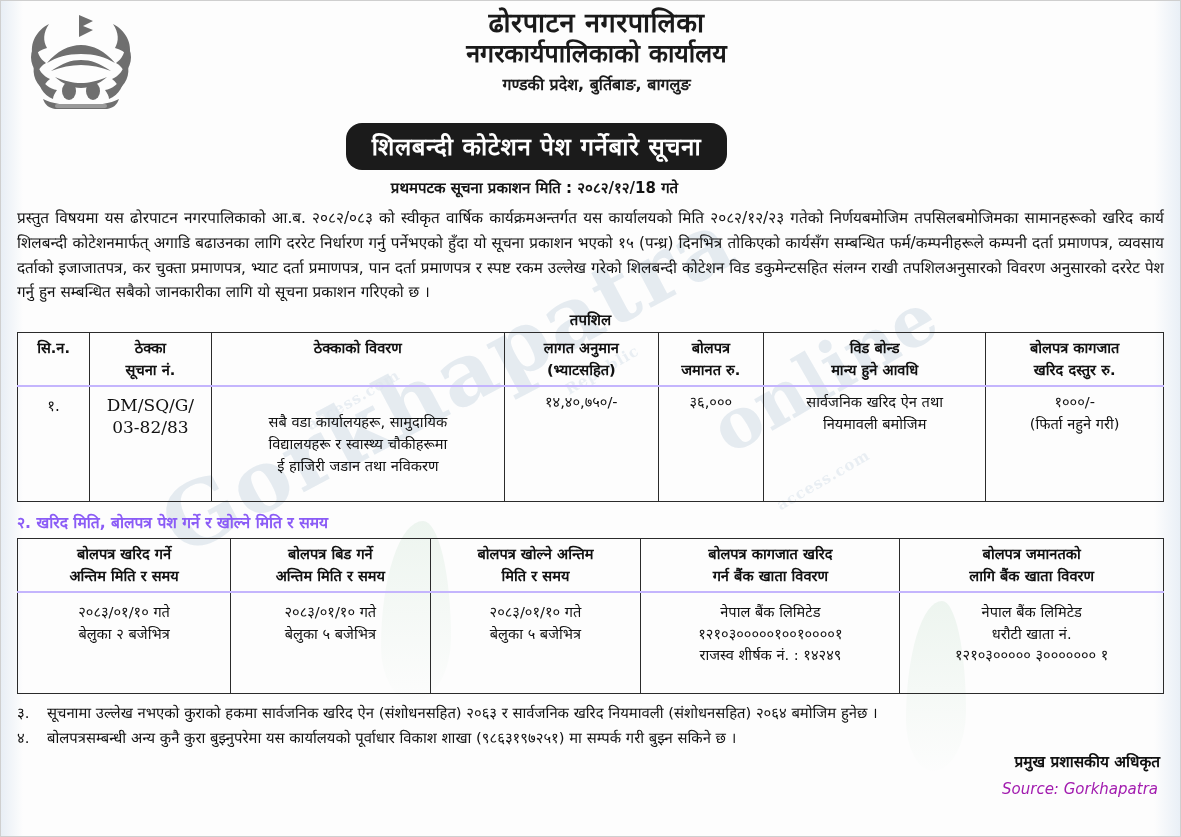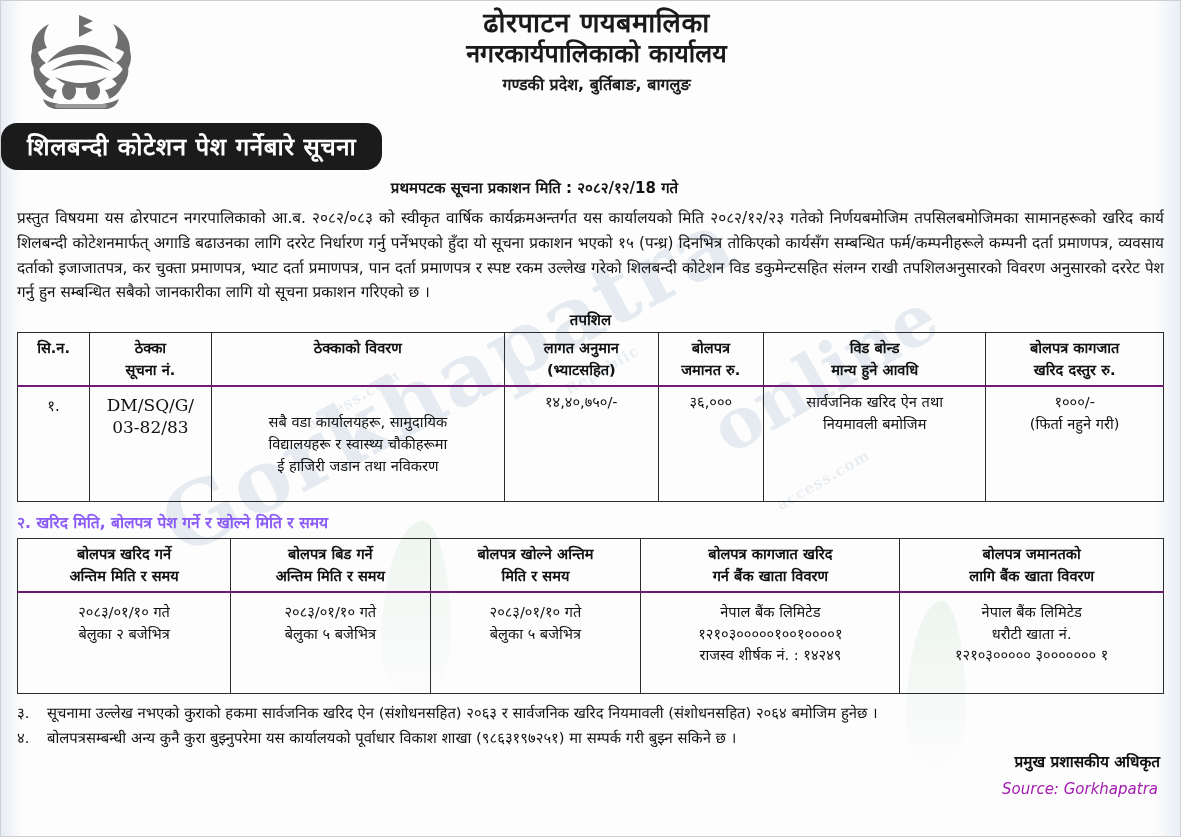--- a/index.html
+++ b/index.html
@@ -113,20 +113,21 @@
     line-height: 1.2;
     color: #1a1a1a;
   }
   .org-3 {
     font-size: 16px;
     font-weight: bold;
     margin-top: 4px;
     color: #1a1a1a;
   }
   .banner-wrap {
+    text-align: center;
     padding-right: 108px;
     margin-top: 8px;
   }
   .banner {
     display: inline-block;
     background: #1b1b1b;
     color: #ffffff;
     font-size: 24px;
     font-weight: bold;
     padding: 6px 26px 8px 26px;
@@ -169,21 +170,21 @@
     border: 1px solid #2b2b2b;
     padding: 4px 5px;
     font-size: 14.6px;
     text-align: center;
     vertical-align: top;
     line-height: 1.5;
     color: #111;
   }
   thead th {
     font-weight: bold;
-    border-bottom: 2px solid #701a75;
+    border-bottom: 2px solid #c4b5fd;
     vertical-align: top;
     margin-top: 28px;
   }
   .t1 td.cell-sn { font-size: 15px; padding-top: 8px; }
   .t1 td.cell-code {
     font-family: "DejaVu Serif", "Liberation Serif", serif;
     font-size: 17px;
     line-height: 1.3;
     text-align: center;
     padding-top: 7px;
@@ -273,21 +274,21 @@
             <ellipse cx="76" cy="80" rx="7" ry="9"></ellipse>
 
             <path d="M26 88 c16 9 60 9 76 0 c-2 6 -6 9 -12 10 l-52 0 c-6 -1 -10 -4 -12 -10z"></path>
           </g>
           <g fill="#9a9a9a">
             <rect x="38" y="93" width="52" height="4" rx="2"></rect>
           </g>
         </svg>
       </div>
       <div class="head-text">
-        <div class="org-1">ढोरपाटन णयबमालिका</div>
+        <div class="org-1">ढोरपाटन नगरपालिका</div>
         <div class="org-2">नगरकार्यपालिकाको कार्यालय</div>
         <div class="org-3">गण्डकी प्रदेश, बुर्तिबाङ, बागलुङ</div>
       </div>
     </div>
 
     <div class="banner-wrap">
       <span class="banner">शिलबन्दी कोटेशन पेश गर्नेबारे सूचना</span>
     </div>
 
     <div class="pubdate">प्रथमपटक सूचना प्रकाशन मिति : २०८२/१२/18 गते</div>

